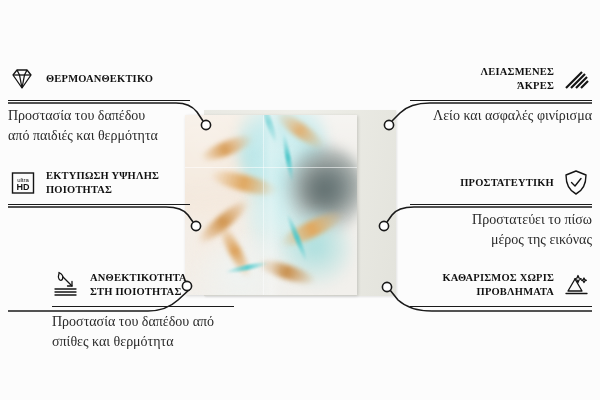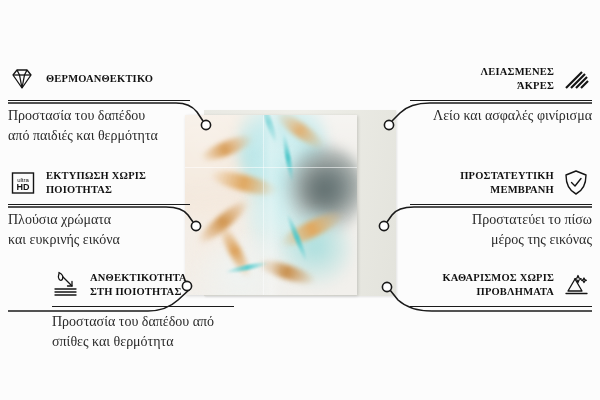--- a/index.html
+++ b/index.html
@@ -229,29 +229,25 @@
   <div class="feature left pos-2">
     <div class="f-head">
       <span class="f-icon">
         <svg width="30" height="26" viewBox="0 0 30 26">
           <rect x="4.5" y="3" width="21" height="20" fill="none" stroke="#141414" stroke-width="1.4"></rect>
           <text x="15" y="11.5" font-family="Liberation Sans, sans-serif" font-size="6" fill="#141414" text-anchor="middle">ultra</text>
           <text x="15" y="20" font-family="Liberation Sans, sans-serif" font-size="9" font-weight="bold" fill="#141414" text-anchor="middle">HD</text>
         </svg>
       </span>
       <div class="f-title">
-        <div>ΕΚΤΥΠΩΣΗ ΧΩΡΙΣ</div>
+        <div>ΕΚΤΥΠΩΣΗ ΥΨΗΛΗΣ</div>
         <div>ΠΟΙΟΤΗΤΑΣ</div>
       </div>
     </div>
     <div class="f-rule"></div>
-    <div class="f-desc">
-      <div>Πλούσια χρώματα</div>
-      <div>και ευκρινής εικόνα</div>
-    </div>
   </div>
 
   <div class="feature left pos-3">
     <div class="f-head">
       <span class="f-icon">
         <svg width="30" height="28" viewBox="0 0 30 28">
           <g fill="none" stroke="#141414" stroke-width="1.3" stroke-linejoin="round" stroke-linecap="round">
             <path d="M7,8 C5,5.5 7.5,4 7,1.5 C10,3 11.5,5.5 10.5,8 C10,9.6 8,9.8 7,8 Z"></path>
             <path d="M11,6 L20,15"></path>
             <path d="M20,15 L20,10.5 M20,15 L15.5,15"></path>
@@ -301,21 +297,20 @@
       <span class="f-icon">
         <svg width="28" height="28" viewBox="0 0 28 28">
           <g fill="none" stroke="#141414" stroke-width="1.4" stroke-linejoin="round" stroke-linecap="round">
             <path d="M14,2 L24,6 C24,15 20,22 14,25 C8,22 4,15 4,6 Z"></path>
             <path d="M9.5,13.5 L13,17 L19,9.5"></path>
           </g>
         </svg>
       </span>
       <div class="f-title">
         <div>ΠΡΟΣΤΑΤΕΥΤΙΚΗ</div>
-        <div>ΜΕΜΒΡΑΝΗ</div>
       </div>
     </div>
     <div class="f-rule"></div>
     <div class="f-desc">
       <div>Προστατεύει το πίσω</div>
       <div>μέρος της εικόνας</div>
     </div>
   </div>
 
   <div class="feature right pos-3">

